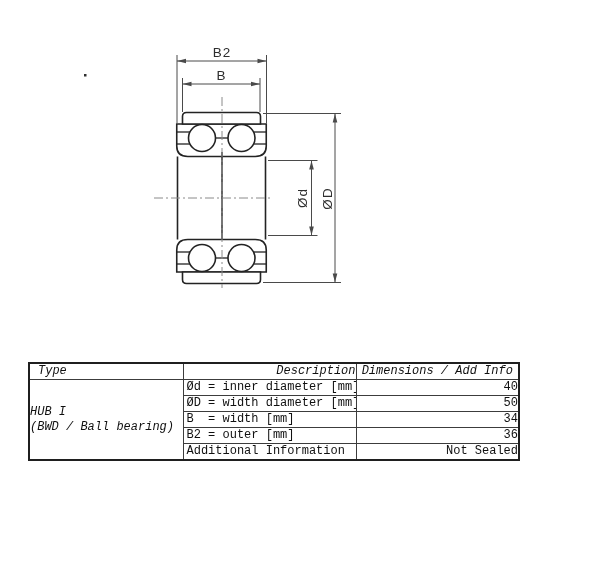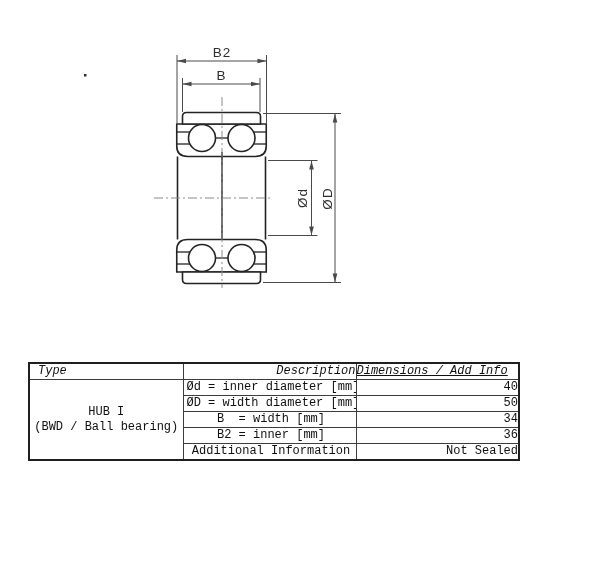--- a/index.html
+++ b/index.html
@@ -5,23 +5,23 @@
   html,body{margin:0;padding:0;background:#fff;}
   body{width:608px;height:578px;font-family:"Liberation Mono",monospace;}
   .stage{position:relative;width:608px;height:484px;background:#ffffff;overflow:hidden;padding-left:24px;}
   .drawing-svg{position:absolute;left:0;top:0;}
   .dim-label{font-family:"Liberation Sans","DejaVu Sans",sans-serif;font-size:13.5px;fill:#2e2e2e;letter-spacing:1px;}
   .spec-table{position:absolute;left:28px;top:362px;border-collapse:collapse;table-layout:fixed;width:490px;border:2px solid #1f1f1f;}
   .spec-table td,.spec-table th{border:1px solid #3c3c3c;font-size:12px;line-height:15px;color:#101010;padding:0;vertical-align:middle;overflow:hidden;}
   .spec-table tr{height:15.7px;}
   th.col-type{font-style:italic;font-weight:normal;text-align:left;padding-left:8px;}
   th.col-desc{font-style:italic;font-weight:normal;text-align:right;padding-left:3px;}
-  th.col-dim{font-style:italic;font-weight:normal;text-align:left;text-decoration:underline;}
-  td.type-cell{text-align:center;}
-  td.desc-cell{text-align:center;padding-left:3px;white-space:pre;}
+  th.col-dim{font-style:italic;font-weight:normal;text-align:center;}
+  td.type-cell{text-align:left;font-style:italic;}
+  td.desc-cell{text-align:left;padding-left:3px;white-space:pre;}
   td.value-cell{text-align:right;}
 </style>
 </head>
 <body>
 
 <div class="stage">
 
   <svg class="drawing-svg" width="608" height="355" viewBox="0 0 608 355">
 
     <rect x="84" y="74" width="2.5" height="2.5" fill="#303030"></rect>
@@ -127,21 +127,21 @@
     </tr>
     <tr>
       <td class="desc-cell">ØD = width diameter [mm]</td>
       <td class="value-cell">50</td>
     </tr>
     <tr>
       <td class="desc-cell">B  = width [mm]</td>
       <td class="value-cell">34</td>
     </tr>
     <tr>
-      <td class="desc-cell">B2 = inner [mm]</td>
+      <td class="desc-cell">B2 = outer [mm]</td>
       <td class="value-cell">36</td>
     </tr>
     <tr>
       <td class="desc-cell">Additional Information</td>
       <td class="value-cell">Not Sealed</td>
     </tr>
   </tbody>
     </table>
 
 </div>

